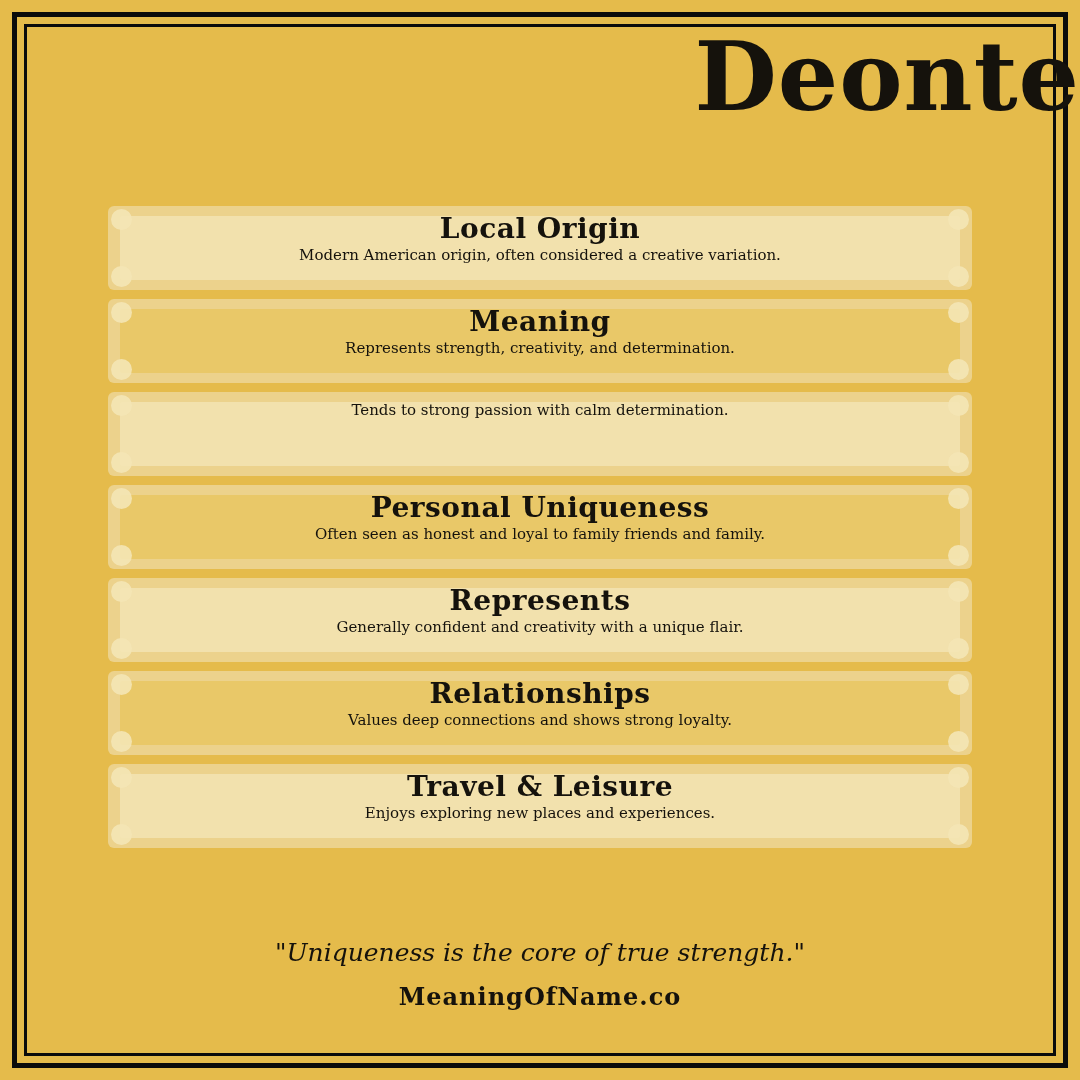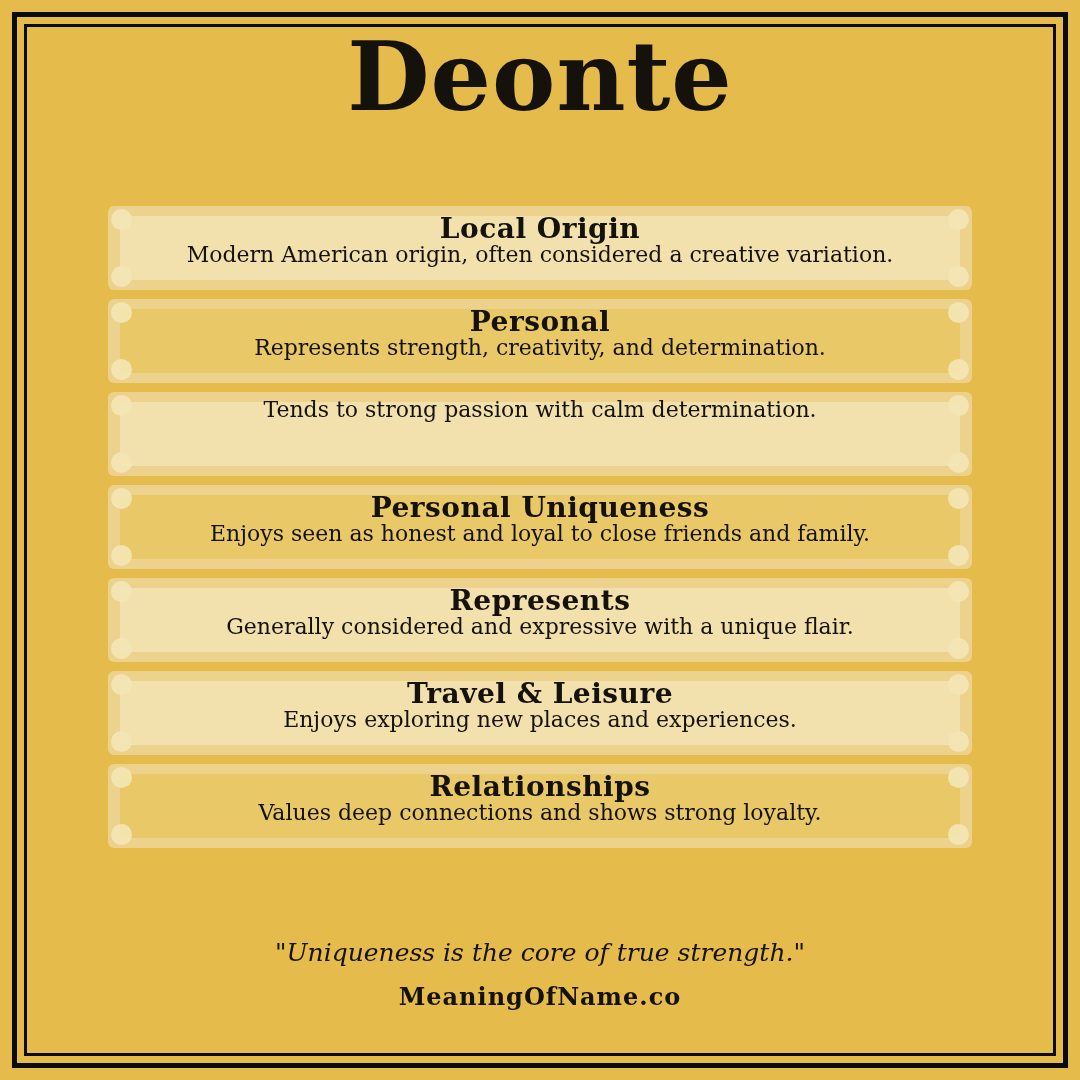--- a/index.html
+++ b/index.html
@@ -16,21 +16,21 @@
   .frame-outer{
     position:absolute;inset:12px;border:5px solid var(--border,#0b0b0b);
     pointer-events:none;
   }
   .frame-inner{
     position:absolute;inset:24px;border:3px solid var(--border,#0b0b0b);
     pointer-events:none;
   }
   .title{
     position:absolute;top:22px;left:0;width:100%;
-    text-align:center;font-size:95px;font-weight:bold;
+    text-align:right;font-size:95px;font-weight:bold;
     letter-spacing:1px;line-height:1.15;margin:0;
     color:var(--text,#15120c);
   }
   .cards{
     position:absolute;top:206px;left:108px;width:864px;
     display:flex;flex-direction:column;gap:9px;justify-content:center;
   }
   .card{
     position:relative;height:84px;border-radius:6px;
     background:var(--band,#ecd28c);
@@ -50,21 +50,21 @@
   .rivet.bl{left:3px;bottom:3px;}
   .rivet.br{right:3px;bottom:3px;}
   .card-text{
     position:relative;z-index:2;text-align:center;padding-top:7px;
   }
   .card-heading{
     margin:0;font-size:28px;font-weight:bold;letter-spacing:.5px;
     line-height:31px;color:var(--text,#15120c);
   }
   .card-desc{
-    margin:0;font-size:22px;line-height:22px;color:var(--text,#15120c);
+    margin:0;font-size:15px;line-height:22px;color:var(--text,#15120c);
   }
   .quote{
     position:absolute;top:938px;left:0;width:100%;
     text-align:center;font-style:italic;font-size:25px;
     color:var(--text,#15120c);
   }
   .brand{
     position:absolute;top:982px;left:0;width:100%;
     text-align:center;font-size:24px;font-weight:bold;letter-spacing:1px;
     color:var(--text,#15120c);
@@ -92,21 +92,21 @@
     </div>
   </div>
 
   <div class="card gold">
     <div class="card-inner"></div>
     <div class="rivet tl"></div>
     <div class="rivet tr"></div>
     <div class="rivet bl"></div>
     <div class="rivet br"></div>
     <div class="card-text">
-      <h2 class="card-heading">Personal</h2>
+      <h2 class="card-heading">Meaning</h2>
       <p class="card-desc">Represents strength, creativity, and determination.</p>
     </div>
   </div>
 
   <div class="card light">
     <div class="card-inner"></div>
     <div class="rivet tl"></div>
     <div class="rivet tr"></div>
     <div class="rivet bl"></div>
     <div class="rivet br"></div>
@@ -116,56 +116,56 @@
   </div>
 
   <div class="card gold">
     <div class="card-inner"></div>
     <div class="rivet tl"></div>
     <div class="rivet tr"></div>
     <div class="rivet bl"></div>
     <div class="rivet br"></div>
     <div class="card-text">
       <h2 class="card-heading">Personal Uniqueness</h2>
-      <p class="card-desc">Enjoys seen as honest and loyal to close friends and family.</p>
+      <p class="card-desc">Often seen as honest and loyal to family friends and family.</p>
     </div>
   </div>
 
   <div class="card light">
     <div class="card-inner"></div>
     <div class="rivet tl"></div>
     <div class="rivet tr"></div>
     <div class="rivet bl"></div>
     <div class="rivet br"></div>
     <div class="card-text">
       <h2 class="card-heading">Represents</h2>
-      <p class="card-desc">Generally considered and expressive with a unique flair.</p>
+      <p class="card-desc">Generally confident and creativity with a unique flair.</p>
+    </div>
+  </div>
+
+  <div class="card gold">
+    <div class="card-inner"></div>
+    <div class="rivet tl"></div>
+    <div class="rivet tr"></div>
+    <div class="rivet bl"></div>
+    <div class="rivet br"></div>
+    <div class="card-text">
+      <h2 class="card-heading">Relationships</h2>
+      <p class="card-desc">Values deep connections and shows strong loyalty.</p>
     </div>
   </div>
 
   <div class="card light">
     <div class="card-inner"></div>
     <div class="rivet tl"></div>
     <div class="rivet tr"></div>
     <div class="rivet bl"></div>
     <div class="rivet br"></div>
     <div class="card-text">
       <h2 class="card-heading">Travel &amp; Leisure</h2>
       <p class="card-desc">Enjoys exploring new places and experiences.</p>
     </div>
   </div>
-
-  <div class="card gold">
-    <div class="card-inner"></div>
-    <div class="rivet tl"></div>
-    <div class="rivet tr"></div>
-    <div class="rivet bl"></div>
-    <div class="rivet br"></div>
-    <div class="card-text">
-      <h2 class="card-heading">Relationships</h2>
-      <p class="card-desc">Values deep connections and shows strong loyalty.</p>
-    </div>
-  </div>
 </div>
 
   <div class="quote">"Uniqueness is the core of true strength."</div>
   <div class="brand">MeaningOfName.co</div>
 </div>
 
 </body></html>

